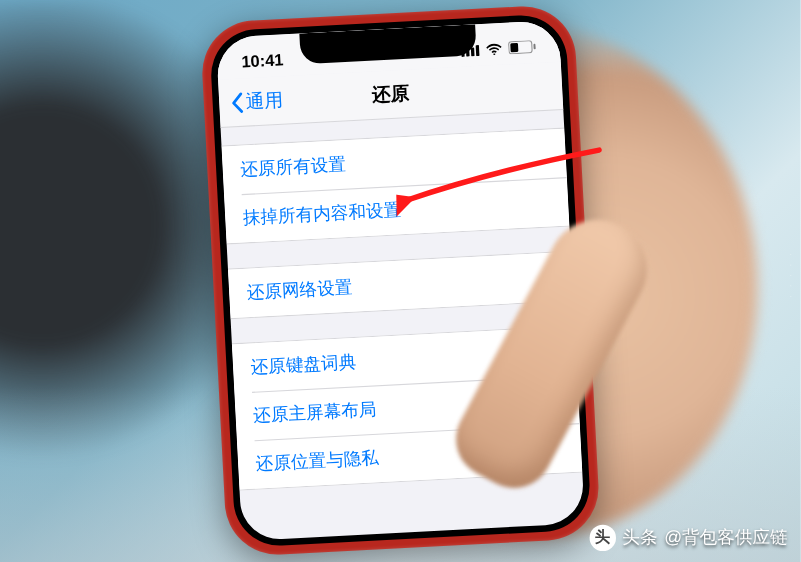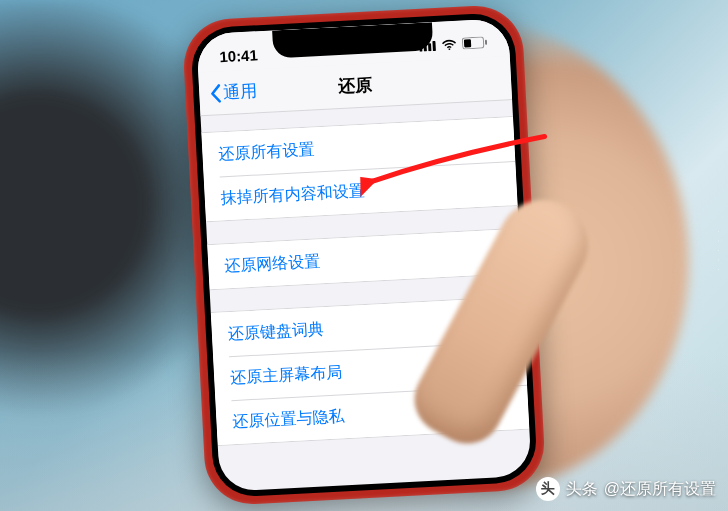--- a/index.html
+++ b/index.html
@@ -245,16 +245,16 @@
       <marker id="ah" markerWidth="14" markerHeight="12" refX="2" refY="6" orient="auto">
         <path d="M12 0 L0 6 L12 12 L8 6 Z" fill="#ff1a1a"></path>
       </marker>
     </defs>
     <path d="M185 12 C 140 20, 70 35, 8 55" stroke="#ff1a1a" stroke-width="5" fill="none" marker-end="url(#ah)" stroke-linecap="round"></path>
   </svg>
 
   <div class="attrib">
     <span class="badge">头</span>
     <span>头条</span>
-    <span>@还原所有设置</span>
+    <span>@背包客供应链</span>
   </div>
   <div class="side-wm">· · · · ·</div>
 </div>
 
 </body></html>

